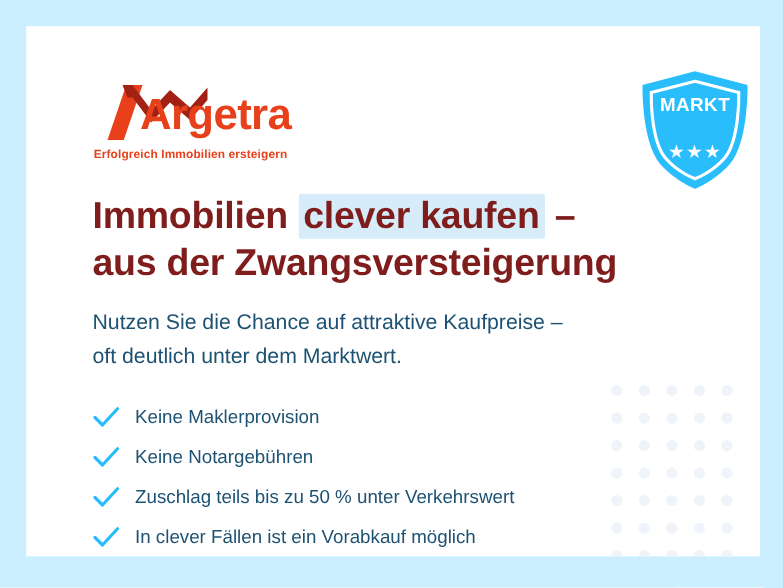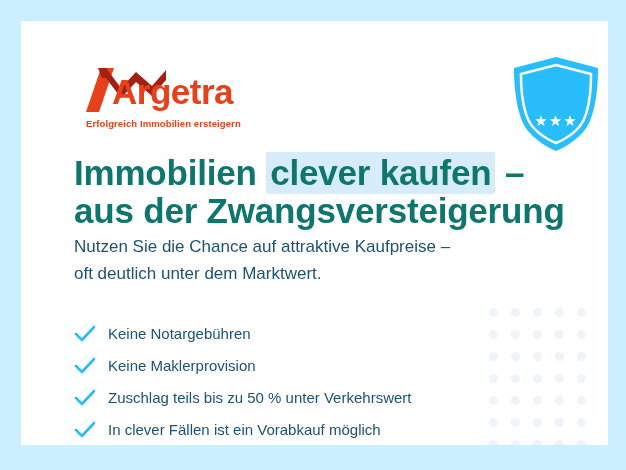--- a/index.html
+++ b/index.html
@@ -69,21 +69,21 @@
     left: 38px;
     top: 6px;
     font-size: 35px;
     font-weight: bold;
     color: #e8401a;
     letter-spacing: -0.5px;
     line-height: 40px;
   }
   #logo-tagline {
     position: absolute;
-    left: 12px;
+    left: 1px;
     top: 52px;
     font-size: 9.5px;
     font-weight: bold;
     color: #e8401a;
     letter-spacing: 0.1px;
     white-space: nowrap;
   }
 
   
   #badge {
@@ -112,38 +112,38 @@
     font-size: 15px;
     letter-spacing: 1px;
   }
 
   
   #headline {
     position: absolute;
     left: 53px;
     top: 133px;
     width: 500px;
-    font-size: 35px;
-    font-weight: bold;
-    color: #0f766e;
+    font-size: 30px;
+    font-weight: bold;
+    color: #7f1d1d;
     line-height: 38px;
     letter-spacing: -0.2px;
   }
   #headline .hl-line { display: block; white-space: nowrap; }
   #headline .mark {
     background: #d6edf9;
     padding: 1px 4px 2px 4px;
     border-radius: 2px;
   }
 
   
   #subheading {
     position: absolute;
     left: 53px;
-    top: 212px;
+    top: 223px;
     width: 520px;
     font-size: 17px;
     color: #1d5273;
     line-height: 27px;
   }
   #subheading .sub-line { display: block; white-space: nowrap; }
 
   
   #benefits {
     position: absolute;
@@ -222,45 +222,46 @@
       </svg>
       <div id="logo-wordmark">Argetra</div>
       <div id="logo-tagline">Erfolgreich Immobilien ersteigern</div>
     </div>
 
     <div id="badge">
       <svg viewBox="0 0 96 98" style="position:absolute;left:0;top:0;width:96px;height:98px;">
         <path d="M48 2 L90 13 C90 13 91 58 76 76 C64 90 48 96 48 96 C48 96 32 90 20 76 C5 58 6 13 6 13 Z" fill="#29bdfb"></path>
         <path d="M48 10 L83 19 C83 19 84 56 72 71 C62 83 48 88 48 88 C48 88 34 83 24 71 C12 56 13 19 13 19 Z" fill="none" stroke="#ffffff" stroke-width="2.5"></path>
       </svg>
+      <div id="badge-line1">MARKT</div>
       <div id="badge-stars">★★★</div>
     </div>
 
     <h1 id="headline">
       <span class="hl-line"><span>Immobilien </span><span class="mark">clever kaufen</span><span> –</span></span>
       <span class="hl-line">aus der Zwangsversteigerung</span>
     </h1>
 
     <p id="subheading">
       <span class="sub-line">Nutzen Sie die Chance auf attraktive Kaufpreise –</span>
       <span class="sub-line">oft deutlich unter dem Marktwert.</span>
     </p>
 
     <ul id="benefits">
         <li>
           <svg class="check-icon" viewBox="0 0 22 18">
             <path d="M2 9 L8 15 L20 2" fill="none" stroke="#29bdfb" stroke-width="2.6" stroke-linecap="round" stroke-linejoin="round"></path>
           </svg>
+          <span class="benefit-text">Keine Maklerprovision</span>
+        </li>
+        <li>
+          <svg class="check-icon" viewBox="0 0 22 18">
+            <path d="M2 9 L8 15 L20 2" fill="none" stroke="#29bdfb" stroke-width="2.6" stroke-linecap="round" stroke-linejoin="round"></path>
+          </svg>
           <span class="benefit-text">Keine Notargebühren</span>
-        </li>
-        <li>
-          <svg class="check-icon" viewBox="0 0 22 18">
-            <path d="M2 9 L8 15 L20 2" fill="none" stroke="#29bdfb" stroke-width="2.6" stroke-linecap="round" stroke-linejoin="round"></path>
-          </svg>
-          <span class="benefit-text">Keine Maklerprovision</span>
         </li>
         <li>
           <svg class="check-icon" viewBox="0 0 22 18">
             <path d="M2 9 L8 15 L20 2" fill="none" stroke="#29bdfb" stroke-width="2.6" stroke-linecap="round" stroke-linejoin="round"></path>
           </svg>
           <span class="benefit-text">Zuschlag teils bis zu 50 % unter Verkehrswert</span>
         </li>
         <li>
           <svg class="check-icon" viewBox="0 0 22 18">
             <path d="M2 9 L8 15 L20 2" fill="none" stroke="#29bdfb" stroke-width="2.6" stroke-linecap="round" stroke-linejoin="round"></path>

